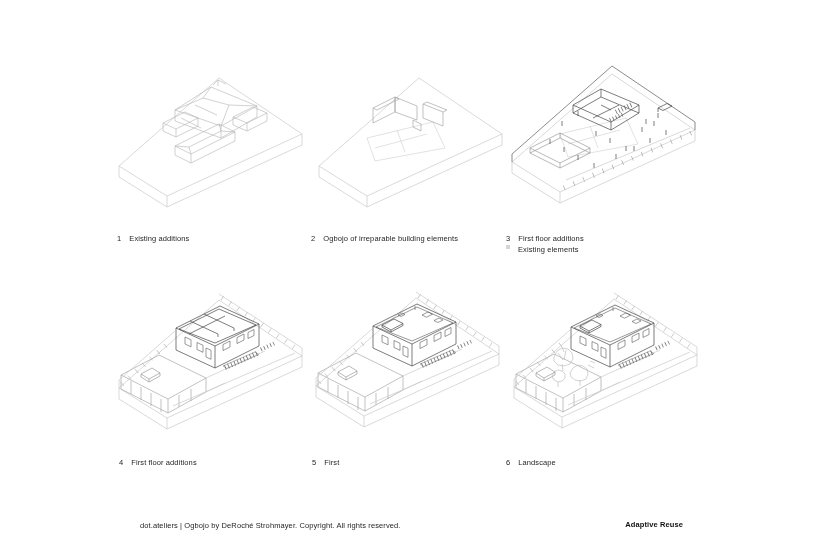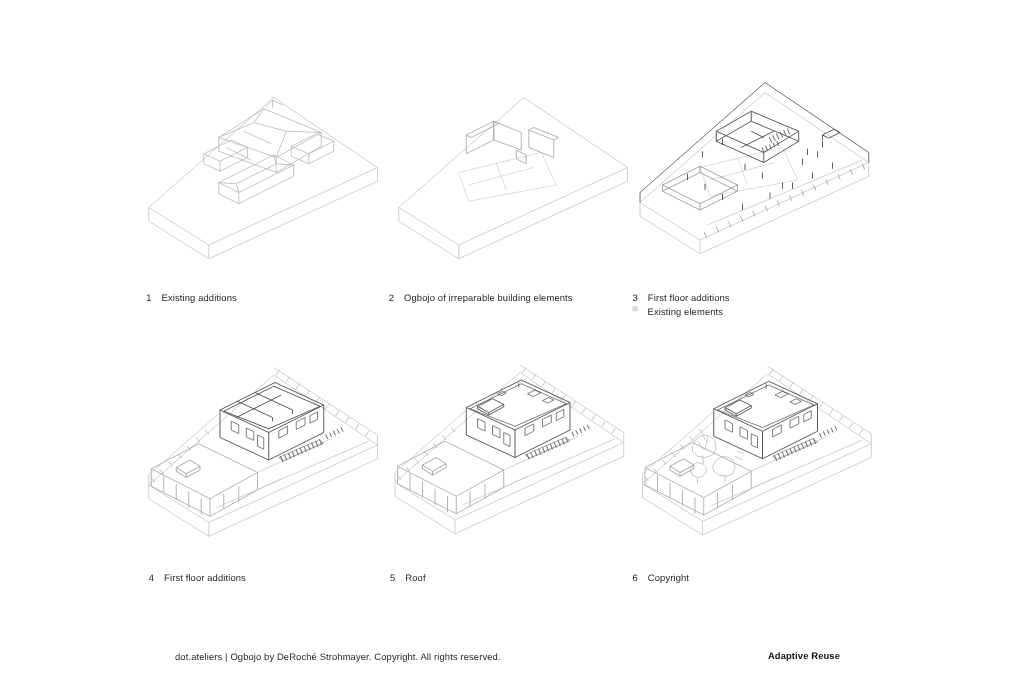--- a/index.html
+++ b/index.html
@@ -21,21 +21,21 @@
   }
   .step-line{display:flex;gap:8px;align-items:baseline;}
   .step-num{min-width:4px;}
   .legend-line{display:flex;gap:8px;align-items:flex-start;margin-top:1px;}
   .legend-swatch{width:4px;height:4px;background:#d6d6d6;display:inline-block;}
   .footer-credit{
     position:absolute;left:140px;top:521px;
     font-size:7.5px;color:#262626;letter-spacing:0.1px;
   }
   .footer-project{
-    position:absolute;right:146px;top:520px;
+    position:absolute;right:135px;top:520px;
     font-size:7.5px;font-weight:bold;color:#111111;letter-spacing:0.1px;
   }
   .lt{stroke:#c9c9c9;stroke-width:0.7;fill:none;}
   .lt2{stroke:#cfcfcf;stroke-width:0.6;fill:none;}
   .md{stroke:#a8a8a8;stroke-width:0.7;fill:none;}
   .md2{stroke:#8a8a8a;stroke-width:0.6;fill:none;}
   .hs{stroke:#b2b2b2;stroke-width:0.6;fill:none;}
   .dk{stroke:#454545;stroke-width:0.7;fill:none;}
   .dk2{stroke:#454545;stroke-width:0.55;fill:none;}
   .wall{stroke:#5a5a5a;stroke-width:0.7;fill:none;}
@@ -195,27 +195,27 @@
   <div class="step" style="left:119px;top:458px;">
     <div class="step-line">
       <span class="step-num">4</span>
       <span class="step-label">First floor additions</span>
     </div>
   </div>
 
   <div class="step" style="left:312px;top:458px;">
     <div class="step-line">
       <span class="step-num">5</span>
-      <span class="step-label">Roof</span>
+      <span class="step-label">First</span>
     </div>
   </div>
 
   <div class="step" style="left:506px;top:458px;">
     <div class="step-line">
       <span class="step-num">6</span>
-      <span class="step-label">Copyright</span>
+      <span class="step-label">Landscape</span>
     </div>
   </div>
 
   <div class="footer-credit">dot.ateliers | Ogbojo by DeRoché Strohmayer. Copyright. All rights reserved.</div>
   <div class="footer-project">Adaptive Reuse</div>
 
 </div>
 
 </body></html>

